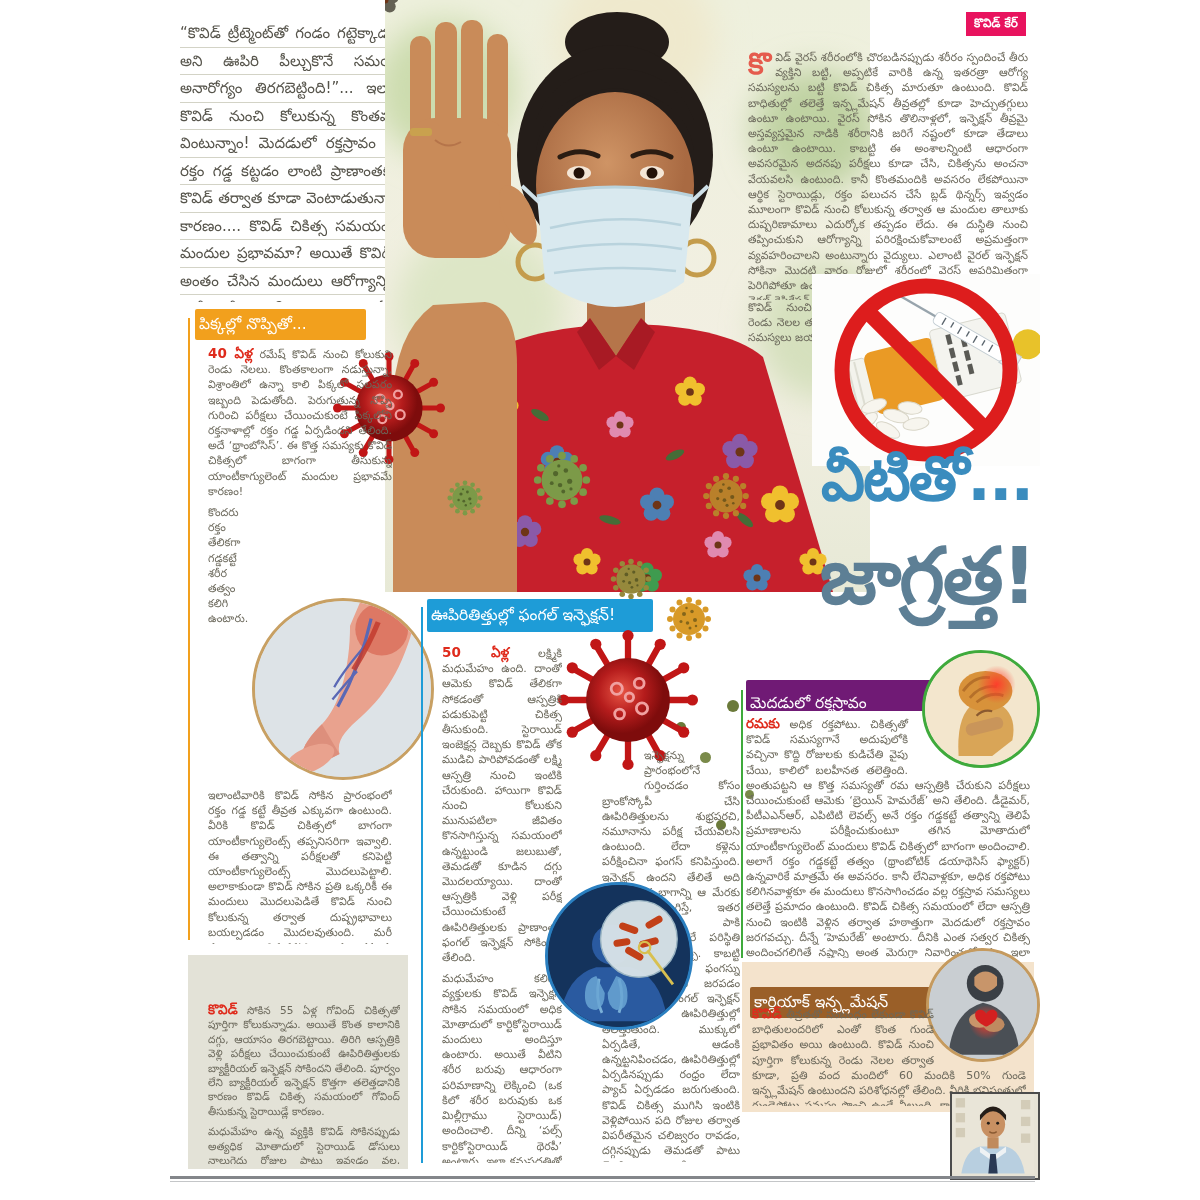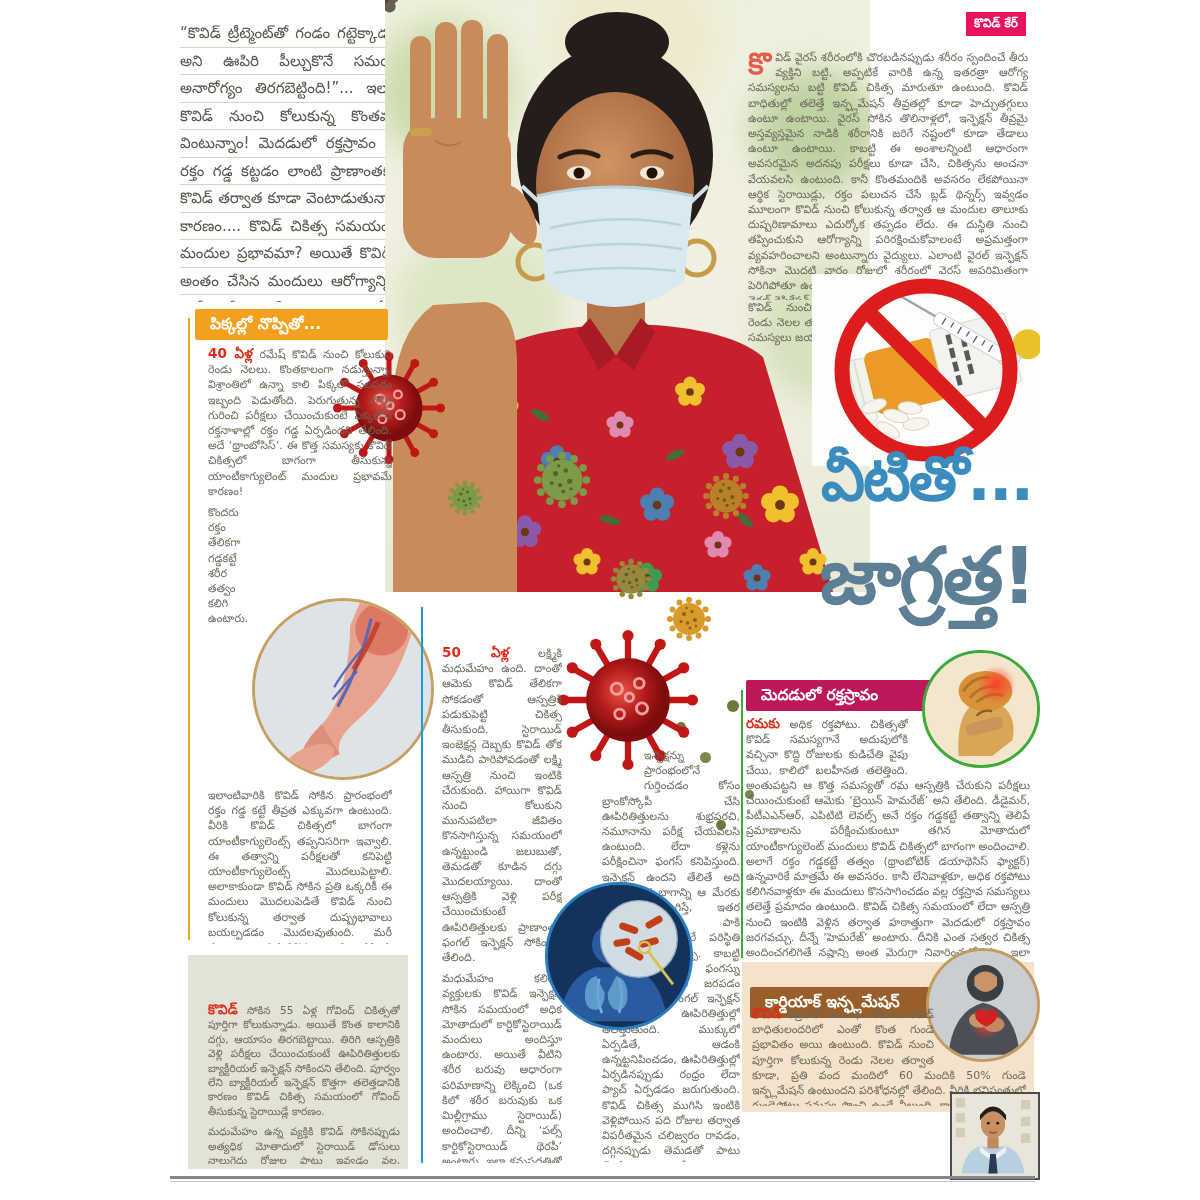--- a/index.html
+++ b/index.html
@@ -7,22 +7,22 @@
         font-family:"DejaVu Sans",sans-serif;color:#646154;}
   .abs{position:absolute;}
   
   .intro{font-size:15px;line-height:27.5px;color:#55534a;text-align:justify;
          background:repeating-linear-gradient(to bottom,transparent 0 26.5px,#d3d3c6 26.5px 27.5px);
          overflow:hidden;}
   .body-txt{font-size:11px;line-height:15.2px;text-align:justify;color:#6b685b;overflow:hidden;}
   .body-txt p{margin:0 0 6px 12px;}
   .lead{color:#df2b1c;font-weight:bold;font-size:13.5px;}
   .dropcap{float:left;color:#e55b4d;font-size:30px;line-height:28px;font-weight:bold;margin:0 4px 0 0;}
-  .sec-head{color:#ffffff;font-weight:bold;font-size:15.5px;line-height:1;display:flex;
-            align-items:center;padding:0 15px;border-radius:2px;overflow:hidden;white-space:nowrap;}
+  .sec-head{color:#ffffff;font-weight:normal;font-size:15.5px;line-height:1;display:flex;
+            align-items:center;padding:0 4px;border-radius:2px;overflow:hidden;white-space:nowrap;}
   .badge{background:#e8135e;color:#fff;font-weight:bold;font-size:12px;display:flex;
          align-items:center;justify-content:center;border-radius:0;}
   .title-blue{color:#3a8cbe;font-weight:bold;text-align:right;line-height:1;letter-spacing:-2px;}
   .title-slate{color:#5d7f95;font-weight:bold;text-align:right;line-height:1;letter-spacing:-2px;}
   .vline{width:2px;}
   .circle-img{border-radius:50%;overflow:hidden;box-sizing:border-box;}
   .credit{font-size:11px;line-height:1.55;color:#6b685b;text-align:center;}
   .credit .nm{font-size:12.5px;font-weight:bold;color:#33566b;}
   .credit .dot{color:#e8135e;font-size:10px;}
   .panel-gray{background:#e3e2d7;}
@@ -307,21 +307,21 @@
       </g>
       <circle cx="114" cy="96" r="84" fill="none" stroke="#dd1d1d" stroke-width="15"></circle>
       <rect x="28" y="88" width="172" height="16" fill="#dd1d1d" transform="rotate(45 114 96)"></rect>
     </svg>
   </div>
 
   <div class="abs title-blue" style="left:735px;top:448px;width:297px;font-size:62px;">వీటితో...</div>
   <div class="abs title-slate" style="left:700px;top:537px;width:335px;font-size:78px;">జాగ్రత్త!</div>
 
   <div class="abs vline" style="left:741px;top:690px;height:268px;background:#3faa3c;"></div>
-  <div class="abs sec-head" style="left:746px;top:680px;width:190px;height:31px;background:#be185d;">
+  <div class="abs sec-head" style="left:746px;top:680px;width:190px;height:31px;background:#701a75;align-items:flex-end;">
     <span>మెదడులో రక్తస్రావం</span>
   </div>
   <div class="abs circle-img" style="left:922px;top:650px;width:118px;height:118px;border:3px solid #3faa3c;background:#f5ead2;">
     <svg width="112" height="112" viewBox="0 0 100 100">
       <circle cx="50" cy="50" r="50" fill="#f3e6cd"></circle>
       <path d="M30,92 Q28,60 40,48 Q55,38 70,48 Q82,58 78,78 L60,92 Z" fill="#d9a557"></path>
       <ellipse cx="54" cy="34" rx="24" ry="18" fill="#d8923a"></ellipse>
       <path d="M34,34 Q44,20 58,22 M40,40 Q50,28 64,30 M46,44 Q58,34 70,38" stroke="#b5702a" stroke-width="2.5" fill="none"></path>
       <circle cx="64" cy="28" r="17" fill="url(#glowred)"></circle>
       <rect x="36" y="60" width="34" height="11" rx="5" fill="#c9955a" transform="rotate(-14 53 65)"></rect>
@@ -395,20 +395,23 @@
       <path d="M30,96 C22,88 30,78 38,70 L48,87 Z" fill="#dd8f7c"></path>
       <ellipse cx="31" cy="90" rx="15" ry="7" transform="rotate(-24 31 90)" fill="#e9a28e"></ellipse>
       <circle cx="72" cy="16" r="15" fill="#d86a55" opacity=".75"></circle>
       <path d="M66,10 C62,28 56,44 47,60" stroke="#5a68b5" stroke-width="1.8" fill="none"></path>
       <path d="M62,26 C56,33 50,40 45,49 M58,40 C53,45 49,50 44,56" stroke="#5a68b5" stroke-width="1.3" fill="none"></path>
       <path d="M70,12 C66,22 61,31 56,39" stroke="#c23b2e" stroke-width="3" fill="none" opacity=".85"></path>
     </svg>
   </div>
 
   <div class="abs vline" style="left:421px;top:607px;height:556px;background:#1e9cd7;"></div>
+  <div class="abs sec-head" style="left:427px;top:599px;width:218px;height:33px;background:#1e9cd7;">
+    <span>ఊపిరితిత్తుల్లో ఫంగల్ ఇన్ఫెక్షన్!</span>
+  </div>
 
   <div class="abs" style="left:558px;top:630px;width:140px;height:140px;">
     <svg width="140" height="140" viewBox="0 0 100 100">
         <use href="#redvirus"></use>
       </svg>
   </div>
   <div class="abs" style="left:664px;top:594px;width:50px;height:50px;color:#d89a28;">
     <svg width="50" height="50" viewBox="0 0 100 100">
         <use href="#blobvirus"></use>
       </svg>

